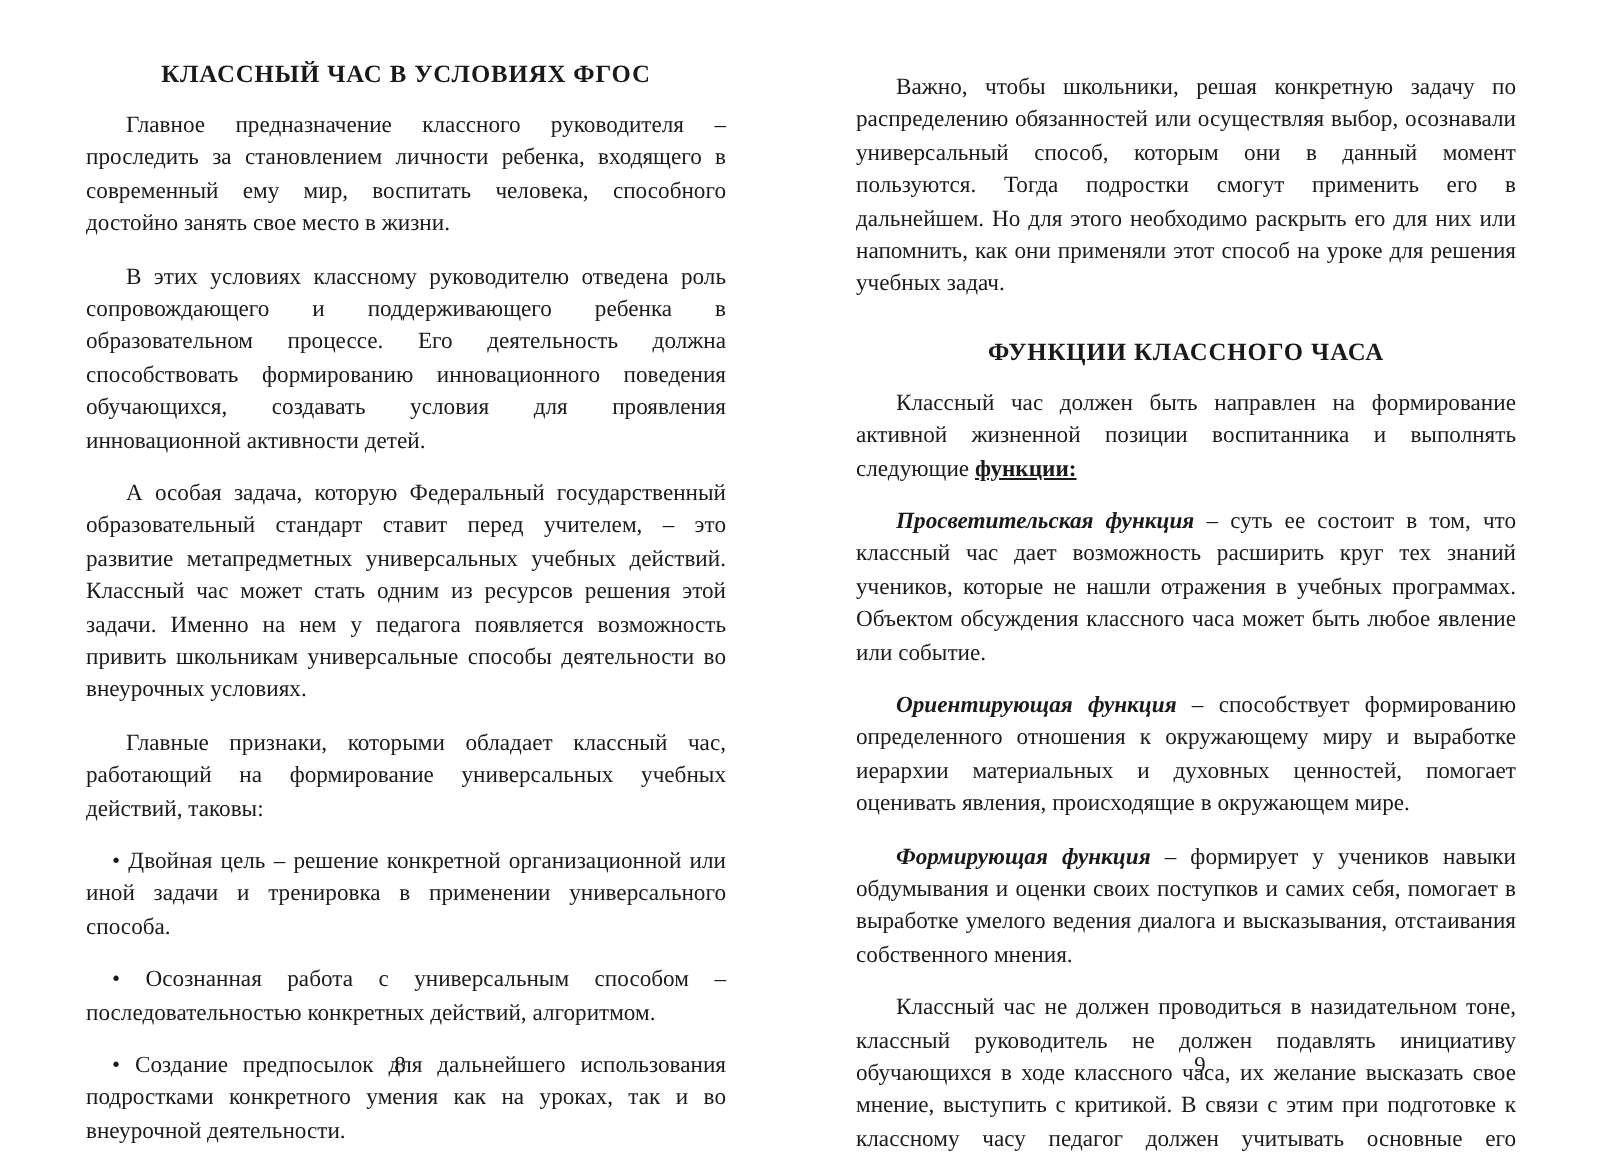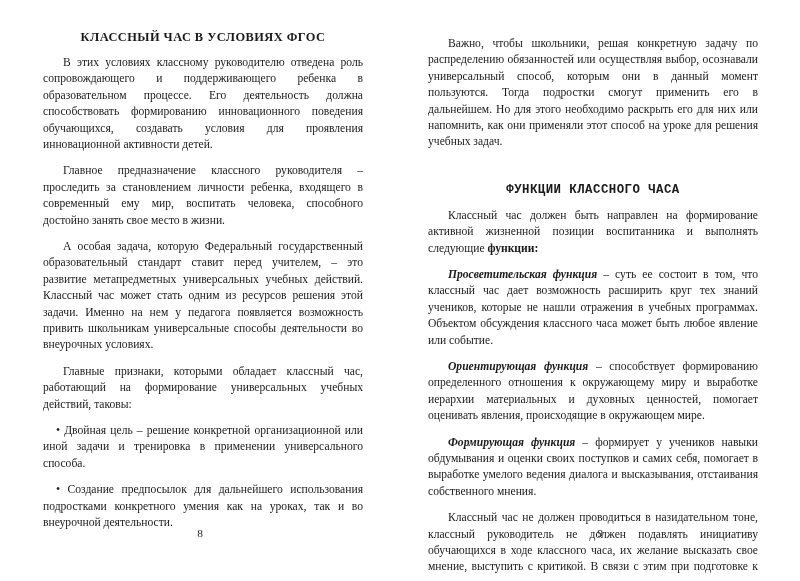--- a/index.html
+++ b/index.html
@@ -41,66 +41,67 @@
   h2.heading {
     font-size: 12.4px;
     font-weight: bold;
     text-align: center;
     letter-spacing: 0.45px;
     margin: 4px 0 9px 0;
     line-height: 1.2;
     text-transform: uppercase;
   }
   h2.heading-mid {
-    margin: 32px 0 9px 0;
-    font-family: Liberation Mono, monospace;
+    margin: 18px 0 9px 0;
   }
   p.para {
     font-size: 11.6px;
     line-height: 16.4px;
     text-align: justify;
     text-justify: inter-word;
     margin: 10px;
     text-indent: 20px;
     hyphens: manual;
   }
   p.bullet {
     text-indent: 13px;
   }
   .fn {
     font-weight: bold;
     font-style: italic;
   }
   .b {
     font-weight: bold;
+    text-decoration: underline;
   }
   .folio {
     position: absolute;
     bottom: 42px;
     left: 0;
     width: 100%;
     text-align: center;
     font-size: 11.4px;
   }
   .page-left .folio { padding-right: 6px; }
   .page-right .folio { padding-right: 14px; }
 </style>
 </head>
 <body>
 
 <div class="spread">
 
   <div class="page page-left">
     <div class="col">
       <h2 class="heading">КЛАССНЫЙ ЧАС В УСЛОВИЯХ ФГОС</h2>
+      <p class="para">Главное предназначение классного руководителя – проследить за становлением личности ребенка, входящего в современный ему мир, воспитать человека, способного достойно занять свое место в жизни.</p>
       <p class="para">В этих условиях классному руководителю отведена роль сопровождающего и поддерживающего ребенка в образовательном процессе. Его деятельность должна способствовать формированию инновационного поведения обучающихся, создавать условия для проявления инновационной активности детей.</p>
-      <p class="para">Главное предназначение классного руководителя – проследить за становлением личности ребенка, входящего в современный ему мир, воспитать человека, способного достойно занять свое место в жизни.</p>
       <p class="para">А особая задача, которую Федеральный государственный образовательный стандарт ставит перед учителем, – это развитие метапредметных универсальных учебных действий. Классный час может стать одним из ресурсов решения этой задачи. Именно на нем у педагога появляется возможность привить школьникам универсальные способы деятельности во внеурочных условиях.</p>
       <p class="para">Главные признаки, которыми обладает классный час, работающий на формирование универсальных учебных действий, таковы:</p>
       <p class="para bullet">• Двойная цель – решение конкретной организационной или иной задачи и тренировка в применении универсального способа.</p>
+      <p class="para bullet">• Осознанная работа с универсальным способом – последовательностью конкретных действий, алгоритмом.</p>
       <p class="para bullet">• Создание предпосылок для дальнейшего использования подростками конкретного умения как на уроках, так и во внеурочной деятельности.</p>
     </div>
     <div class="folio">8</div>
   </div>
 
   <div class="page page-right">
     <div class="col">
       <p class="para">Важно, чтобы школьники, решая конкретную задачу по распределению обязанностей или осуществляя выбор, осознавали универсальный способ, которым они в данный момент пользуются. Тогда подростки смогут применить его в дальнейшем. Но для этого необходимо раскрыть его для них или напомнить, как они применяли этот способ на уроке для решения учебных задач.</p>
       <h2 class="heading heading-mid">ФУНКЦИИ КЛАССНОГО ЧАСА</h2>
       <p class="para"><span>Классный час должен быть направлен на формирование активной жизненной позиции воспитанника и выполнять следующие </span><span class="b">функции:</span></p>

